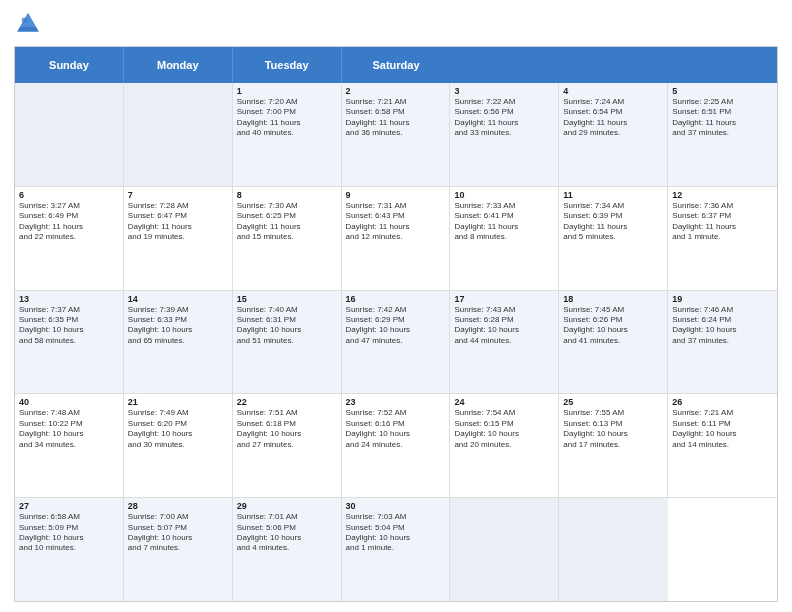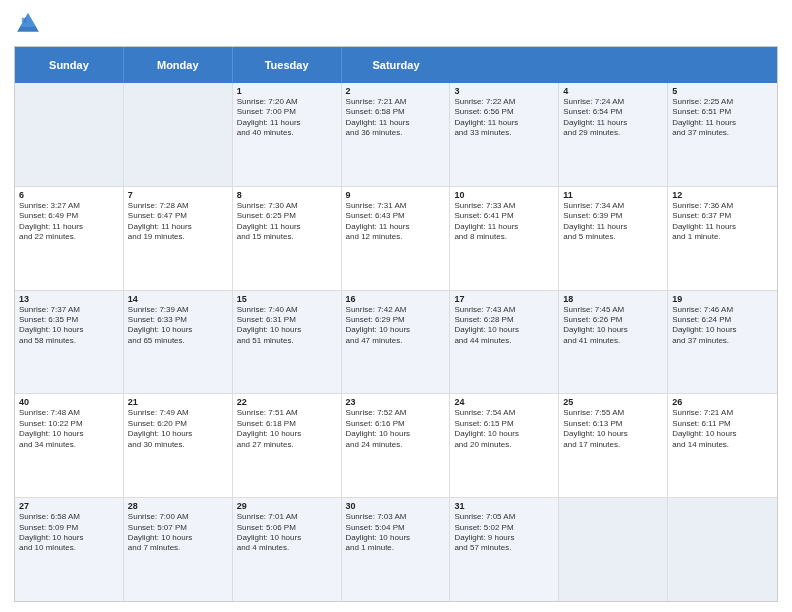--- a/index.html
+++ b/index.html
@@ -364,25 +364,18 @@
             <span class="cell-line">Daylight: 10 hours</span>
             <span class="cell-line">and 4 minutes.</span>
           </div>
           <div class="cal-cell alt-row">
             <span class="day-num">30</span>
             <span class="cell-line">Sunrise: 7:03 AM</span>
             <span class="cell-line">Sunset: 5:04 PM</span>
             <span class="cell-line">Daylight: 10 hours</span>
             <span class="cell-line">and 1 minute.</span>
           </div>
-          <div class="cal-cell alt-row">
-            <span class="day-num">31</span>
-            <span class="cell-line">Sunrise: 7:05 AM</span>
-            <span class="cell-line">Sunset: 5:02 PM</span>
-            <span class="cell-line">Daylight: 9 hours</span>
-            <span class="cell-line">and 57 minutes.</span>
-          </div>
           <div class="cal-cell empty alt-row"></div>
           <div class="cal-cell empty alt-row"></div>
         </div>
       </div>
   </div>
 </div>
 
 </body></html>

